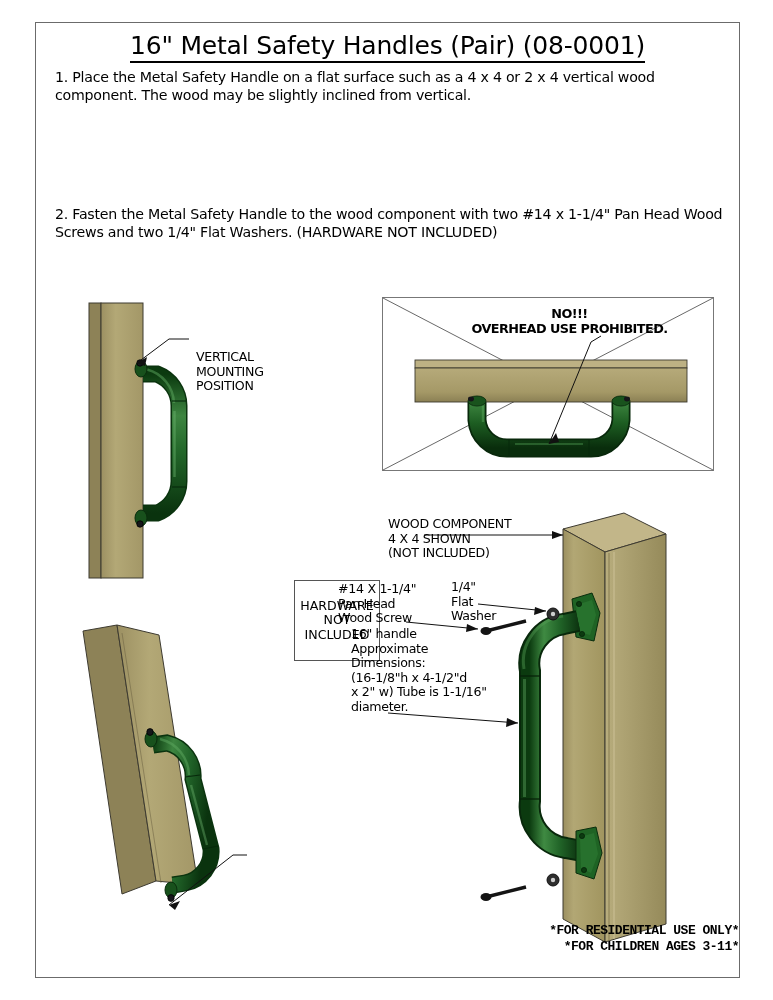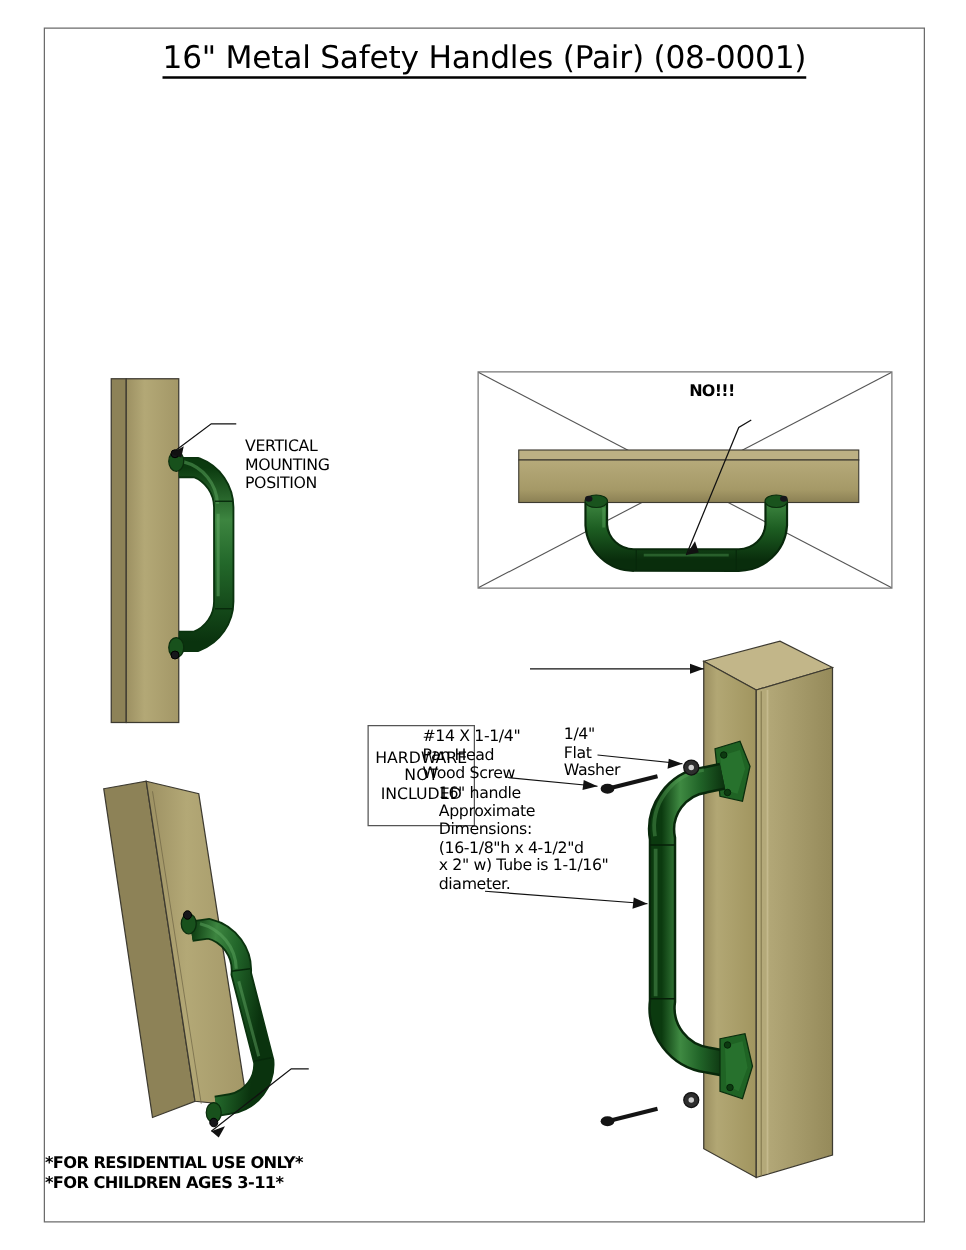--- a/index.html
+++ b/index.html
@@ -96,38 +96,41 @@
     line-height: 14.6px;
     letter-spacing: -0.55px;
     z-index: 6;
   }
 
   .footer {
     position: absolute;
     left: 0;
     top: 900px;
     width: 100%;
-    text-align: left;
+    text-align: right;
     font-weight: bold;
     font-size: 13px;
     line-height: 15.5px;
     letter-spacing: -0.5px;
     white-space: pre-line;
+    font-family: Liberation Mono, monospace;
   }
   svg { display: block; overflow: visible; }
 </style>
 </head>
 <body>
 
 <div id="page">
 
   <div class="title">
     <span>16" Metal Safety Handles (Pair) (08-0001)</span>
   </div>
 
+  <div class="para" id="step1">1. Place the Metal Safety Handle on a flat surface such as a 4 x 4 or 2 x 4 vertical wood component.  The wood may be slightly inclined from vertical.</div>
+  <div class="para" id="step2">2. Fasten the Metal Safety Handle to the wood component with two #14 x 1-1/4" Pan Head Wood Screws and two 1/4" Flat Washers. (HARDWARE NOT INCLUDED)</div>
 
   <div class="fig" style="left:25px; top:268px; width:230px; height:300px;">
     <svg width="230" height="300" viewBox="0 0 230 300">
       <defs>
         <linearGradient id="woodV" x1="0" y1="0" x2="1" y2="0">
           <stop offset="0%" stop-color="#9c9062"></stop>
           <stop offset="35%" stop-color="#b3a876"></stop>
           <stop offset="100%" stop-color="#a39767"></stop>
         </linearGradient>
         <linearGradient id="tubeV" x1="0" y1="0" x2="0" y2="1">
@@ -225,20 +228,21 @@
       </g>
 
       <g stroke="#111" stroke-width="1" fill="none">
         <path d="M166,146 L208,44 L218,38"></path>
         <polygon points="166,146 173,135 176,144" fill="#111" stroke="none"></polygon>
       </g>
     </svg>
   </div>
   <div id="nolabel">
     <div>NO!!!</div>
+    <div>OVERHEAD USE PROHIBITED.</div>
   </div>
 
   <div class="fig" style="left:25px; top:590px; width:250px; height:320px;">
     <svg width="250" height="320" viewBox="0 0 250 320">
       <defs>
         <linearGradient id="woodI" x1="0" y1="0" x2="1" y2="0">
           <stop offset="0%" stop-color="#9c9062"></stop>
           <stop offset="40%" stop-color="#b3a876"></stop>
           <stop offset="100%" stop-color="#a39767"></stop>
         </linearGradient>
@@ -379,20 +383,23 @@
 
         <path d="M-100,121 L-28,128"></path>
         <polygon points="-28,128 -39,123 -40,131" fill="#111" stroke="none"></polygon>
 
         <path d="M-118,212 L12,222"></path>
         <polygon points="12,222 1,217 0,226" fill="#111" stroke="none"></polygon>
       </g>
     </svg>
   </div>
 
+  <div class="callout" style="left:352px; top:494px;">WOOD COMPONENT
+4 X 4 SHOWN
+(NOT INCLUDED)</div>
 
   <div class="boxed" style="left:214px; top:557px; width:76px;">HARDWARE
 NOT
 INCLUDED</div>
 
   <div class="callout" style="left:302px; top:559px;">#14 X 1-1/4"
 Pan Head
 Wood Screw</div>
 
   <div class="callout" style="left:415px; top:557px;">1/4"

